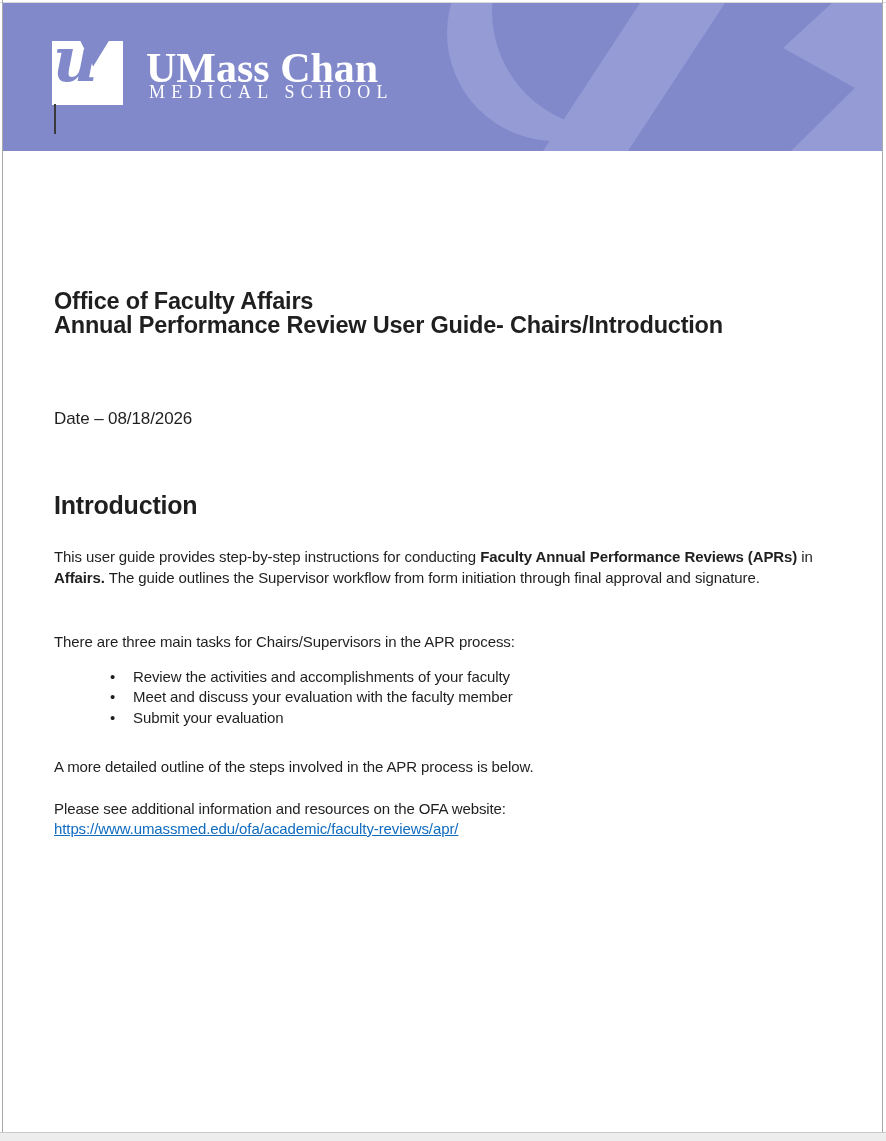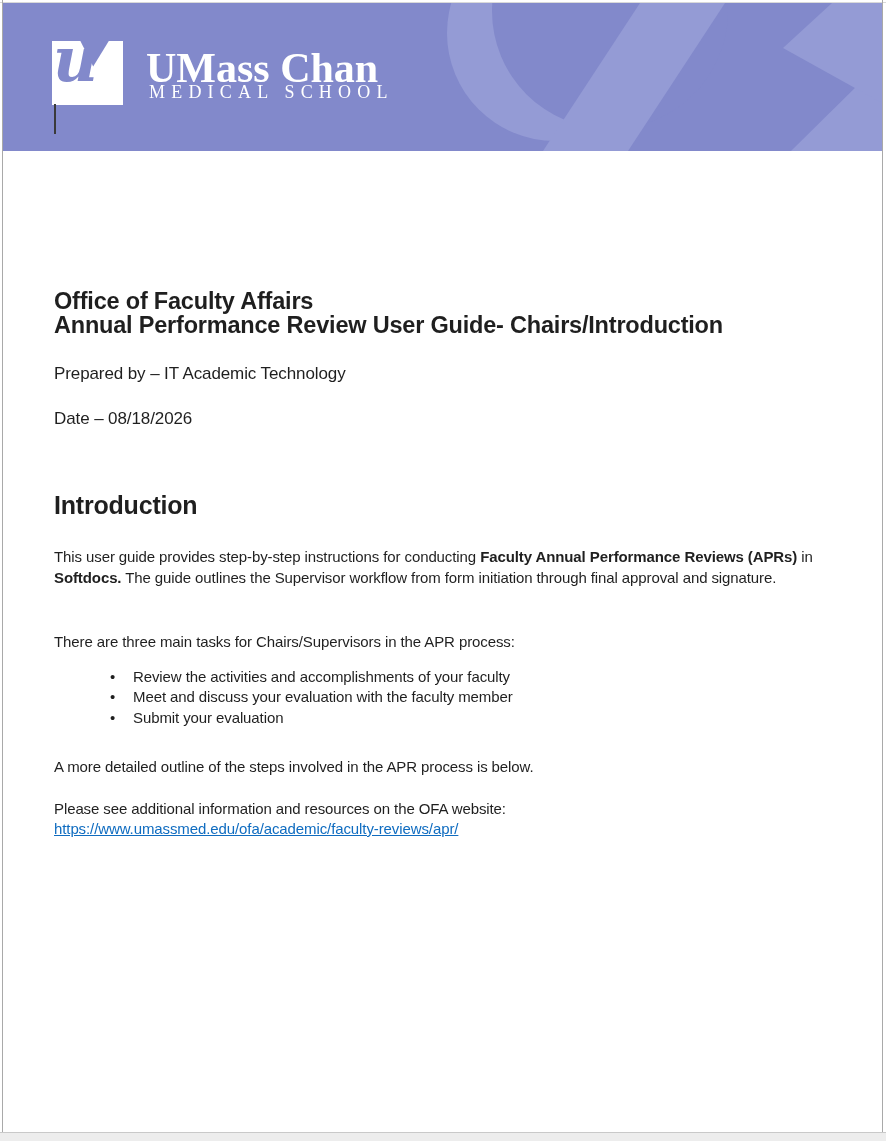--- a/index.html
+++ b/index.html
@@ -126,26 +126,25 @@
     <div class="text-cursor"></div>
   </div>
 
   <div class="edge-line-top"></div>
   <div class="edge-line-left"></div>
   <div class="edge-line-right"></div>
   <div class="bottom-strip"></div>
 
   <div id="title1" class="doc-title">Office of Faculty Affairs</div>
   <div id="title2" class="doc-title">Annual Performance Review User Guide- Chairs/Introduction</div>
-  <div id="prepared" class="doc-subline">Prepared by – IT Academic Technology</div>
   <div id="dateline" class="doc-subline">Date – 08/18/2026</div>
 
   <div class="section-heading">Introduction</div>
 
-  <div id="intro-par" class="body-par"><span>This user guide provides step-by-step instructions for conducting </span><b>Faculty Annual Performance Reviews (APRs)</b><span> in </span><b>Softdocs.</b><span> The guide outlines the Supervisor workflow from form initiation through final approval and signature.</span></div>
+  <div id="intro-par" class="body-par"><span>This user guide provides step-by-step instructions for conducting </span><b>Faculty Annual Performance Reviews (APRs)</b><span> in </span><b>Affairs.</b><span> The guide outlines the Supervisor workflow from form initiation through final approval and signature.</span></div>
 
   <div id="tasks-intro" class="body-par">There are three main tasks for Chairs/Supervisors in the APR process:</div>
 
   <ul class="task-list">
     <li>Review the activities and accomplishments of your faculty</li>
     <li>Meet and discuss your evaluation with the faculty member</li>
     <li>Submit your evaluation</li>
   </ul>
 
   <div id="outline-note" class="body-par">A more detailed outline of the steps involved in the APR process is below.</div>

